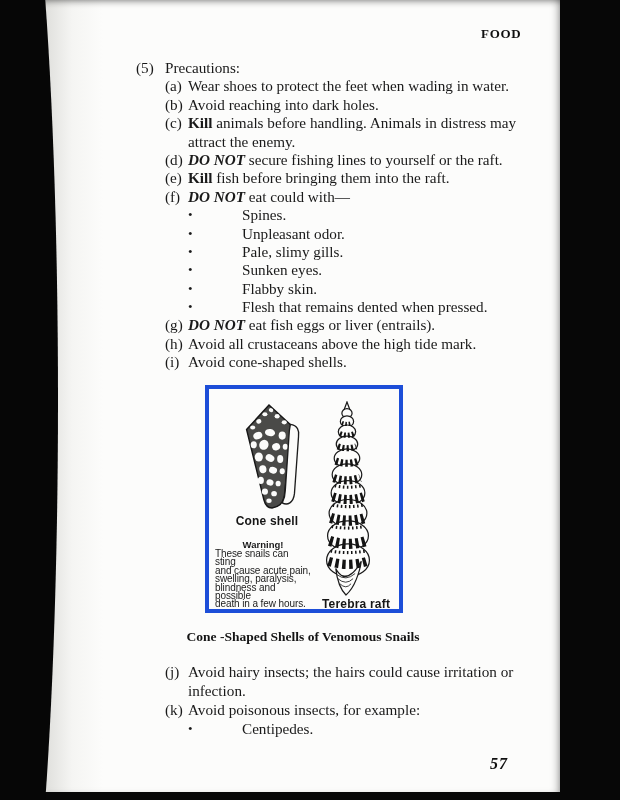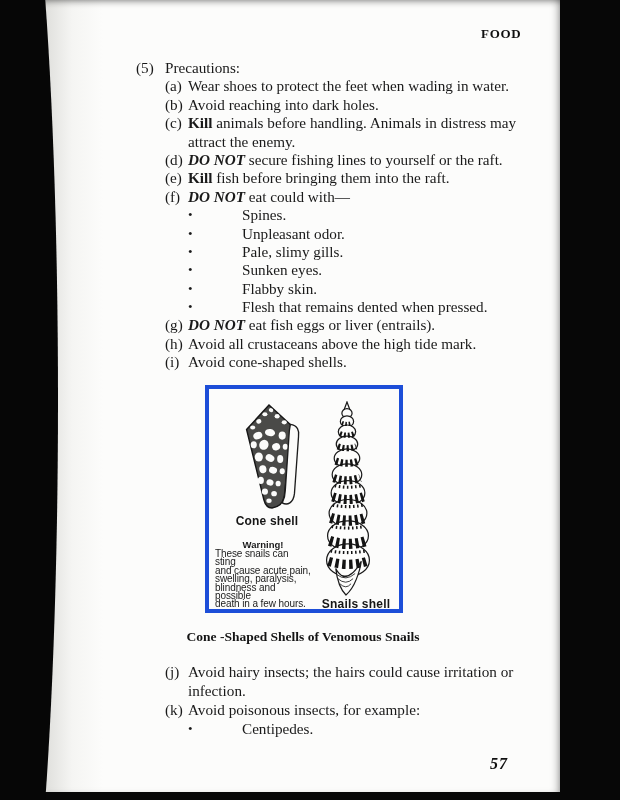--- a/index.html
+++ b/index.html
@@ -214,21 +214,21 @@
       <path d="M6,157 Q25,163 44,157" stroke-width="9" stroke-dasharray="3.4 3.4"></path>
       <path d="M12,83 Q25,86 38,83" stroke-width="3" stroke-dasharray="1.5 2.5"></path>
       <path d="M10,102 Q25,105 40,102" stroke-width="3" stroke-dasharray="1.5 2.5"></path>
       <path d="M9,123 Q25,126 41,123" stroke-width="3" stroke-dasharray="1.5 2.5"></path>
       <path d="M8,147 Q25,150 42,147" stroke-width="3" stroke-dasharray="1.5 2.5"></path>
       <path d="M14,170 Q23,177 32,169" stroke-width="0.8"></path>
       <path d="M15,174 Q23,181 30,174" stroke-width="0.8"></path>
       <path d="M17,179 Q23,185 28,179" stroke-width="0.8"></path>
     </g>
   </svg>
-  <div class="shell-label terebra-label">Snails shell</div>
+  <div class="shell-label terebra-label">Terebra raft</div>
 </div>
 
 <div class="caption">Cone -Shaped Shells of Venomous Snails</div>
 
 <div class="list list-bottom" id="list-bottom">
     <div class="line a">
       <span class="lab">(j)</span>
       <span class="txt"><span>Avoid hairy insects; the hairs could cause irritation or</span></span>
     </div>
     <div class="line cont">

